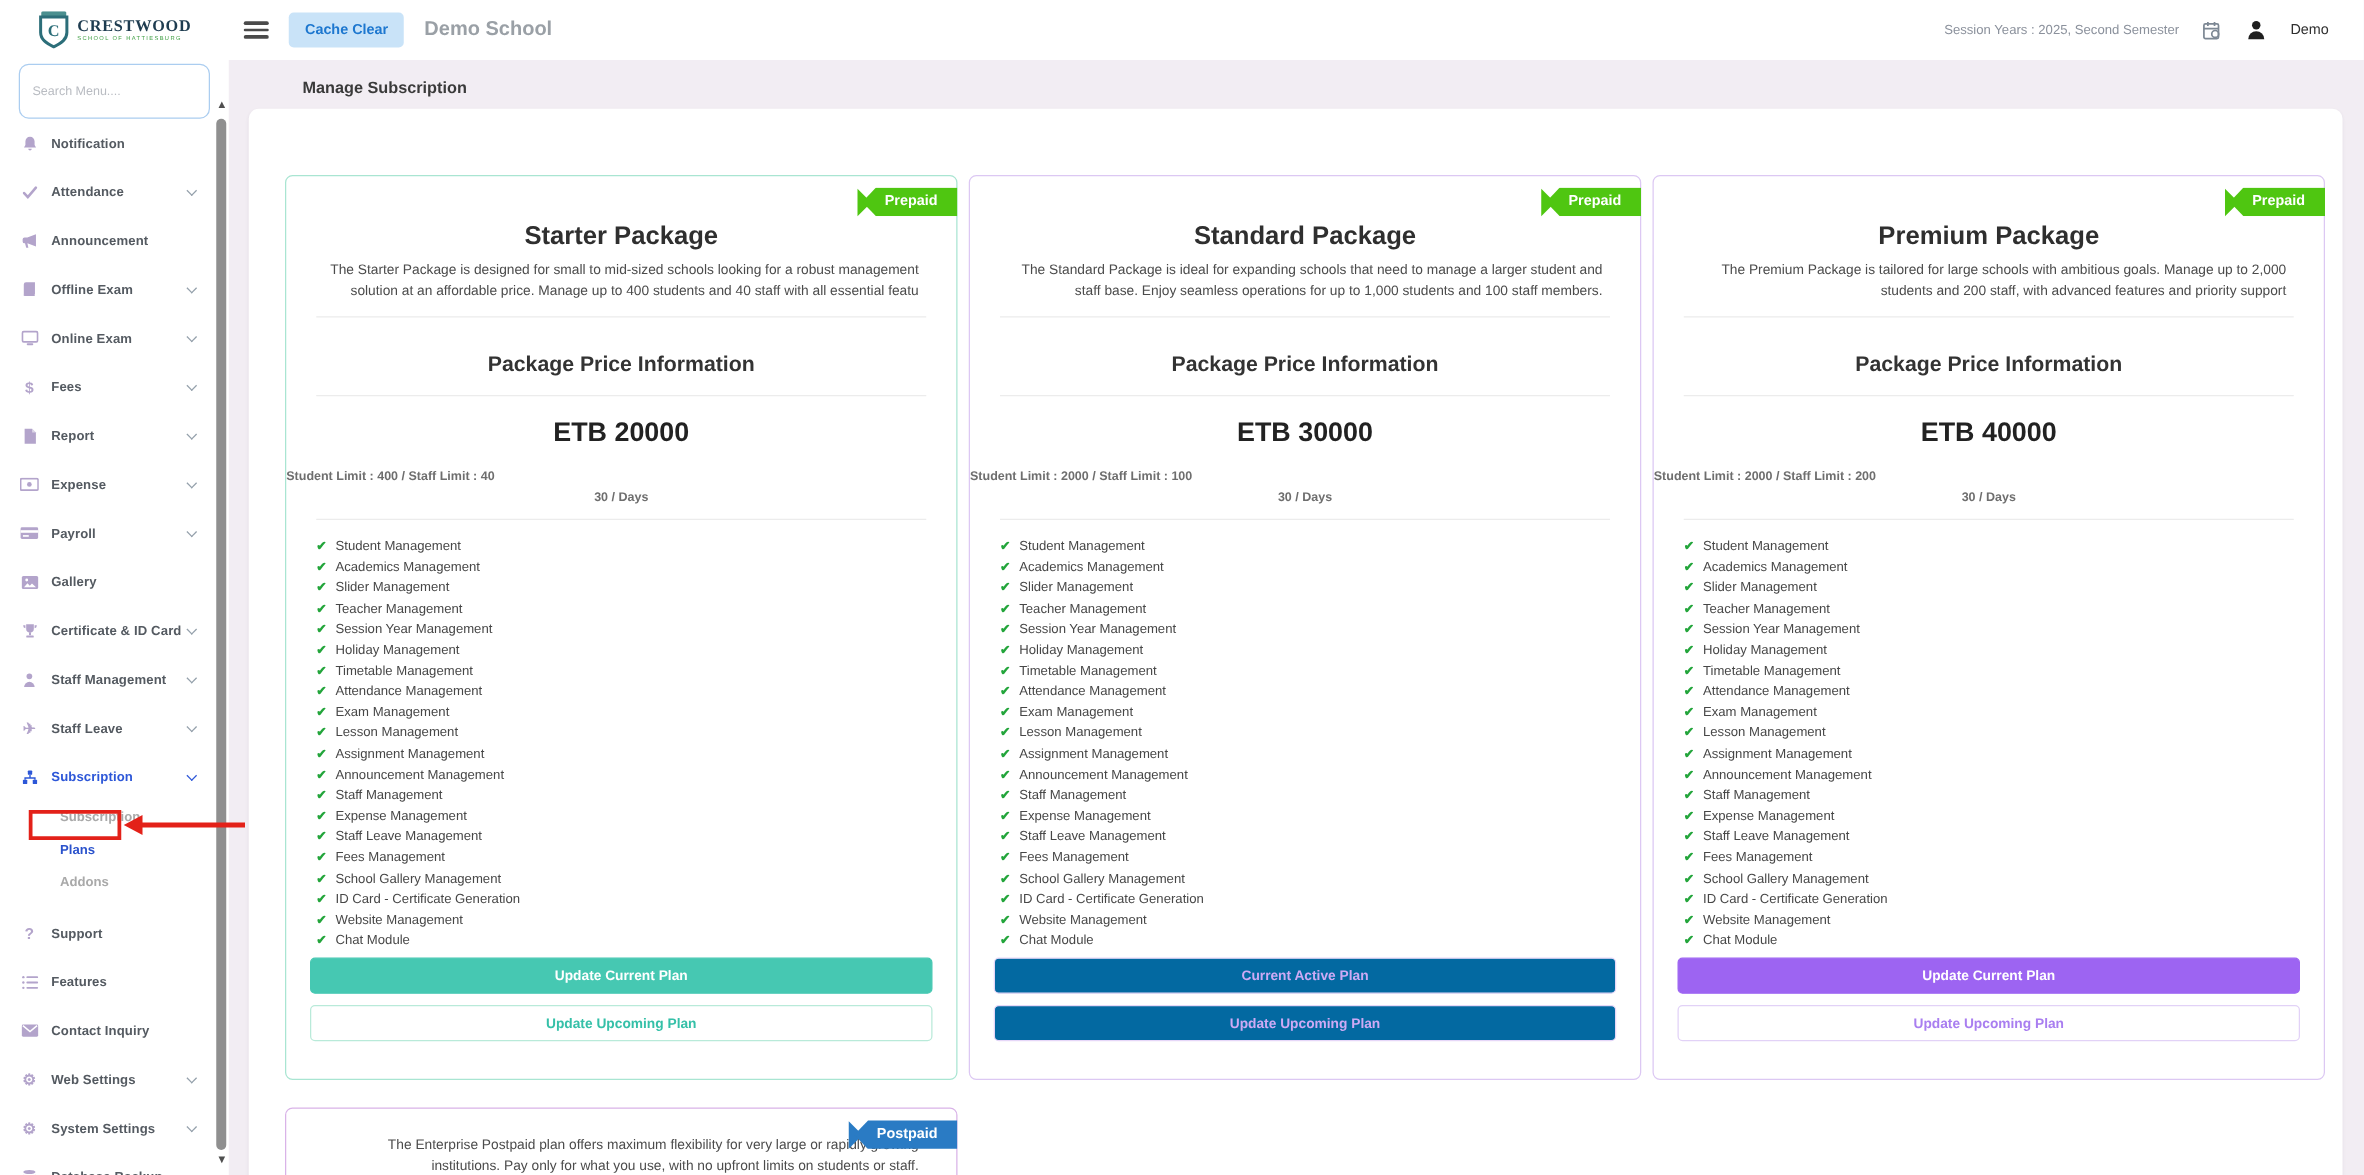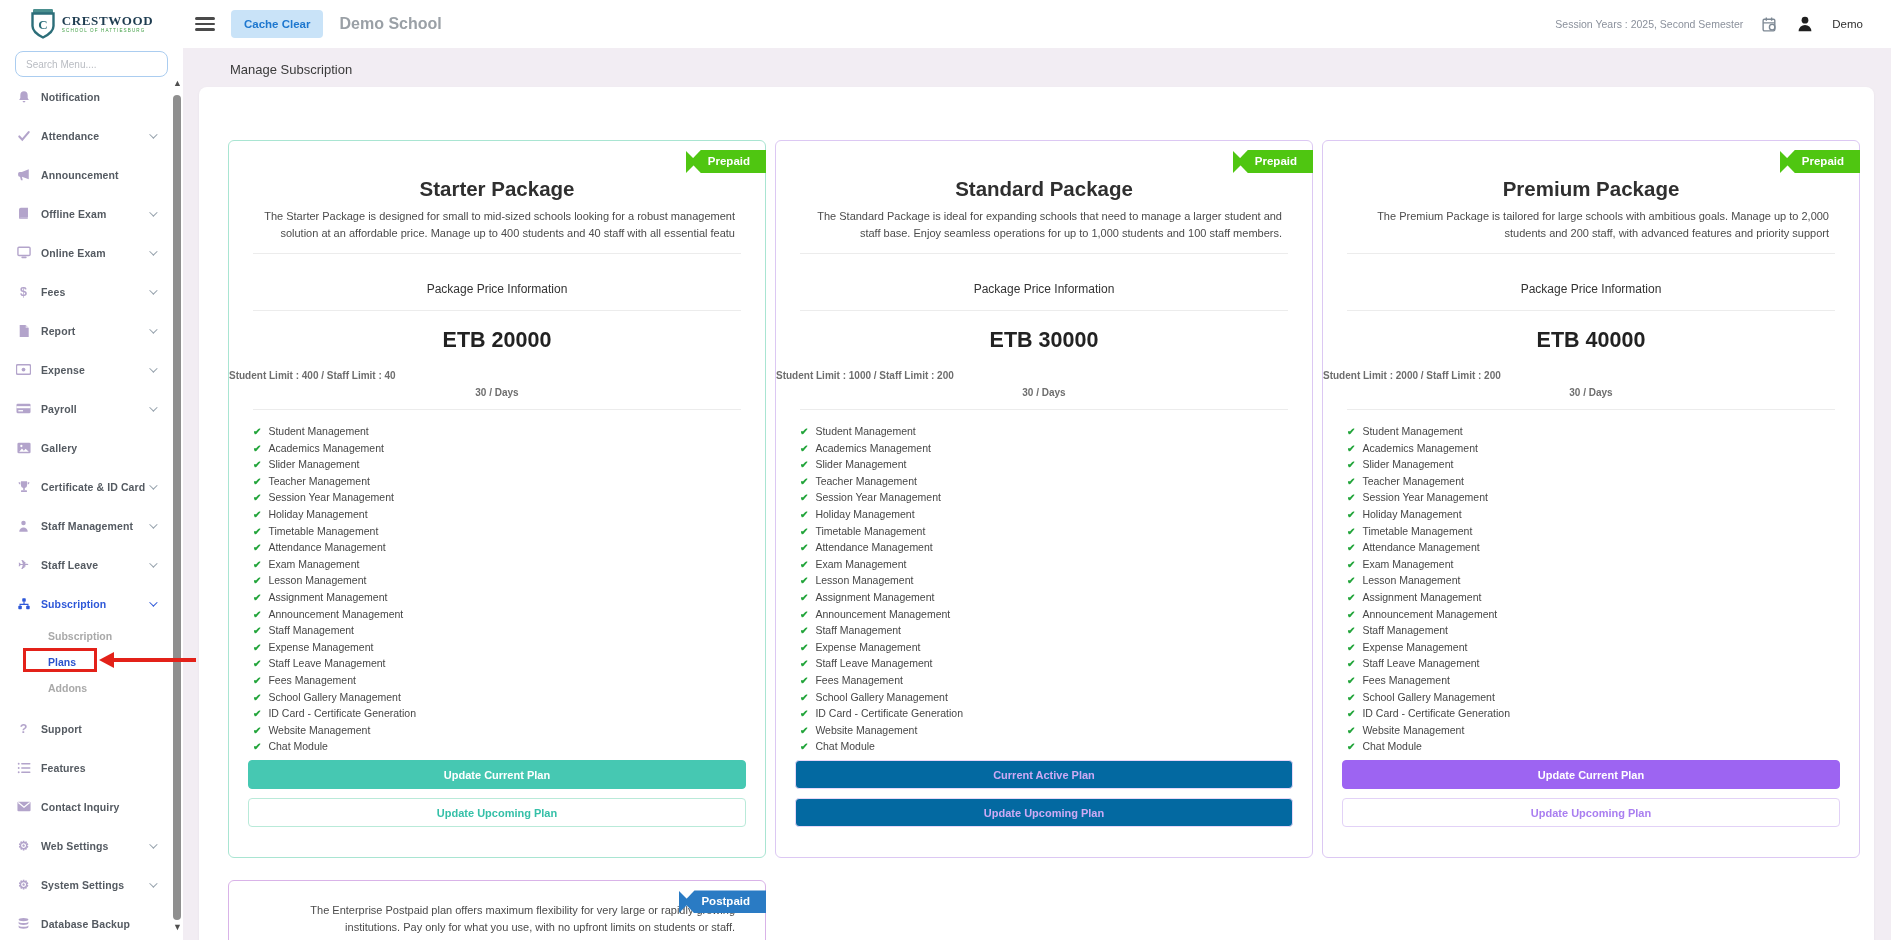--- a/index.html
+++ b/index.html
@@ -21,21 +21,21 @@
     border:none; border-radius:4px; padding:8px 13px; cursor:pointer; }
   .school-name { margin-left:16px; color:#9aa0a6; font-size:16px; font-weight:bold;text-align:right; }
   .top-right { margin-left:auto; display:flex; align-items:center; gap:18px; padding-right:28px; }
   .session-label { color:#8b919c; font-size:10.5px; }
   .cal-ico { width:17px; height:17px; color:#7d8894; cursor:pointer; }
   .user-ico { width:18px; height:18px; color:#1f1f1f; cursor:pointer; }
   .user-name { color:#2f2f2f; font-size:11.5px; }
 
   
   .sidebar { position:absolute; top:48px; left:0; bottom:0; width:183px; background:#fff; z-index:4; }
-  .search-box { display:block; width:153px; margin:3px auto 0; height:26px; border:1.5px solid #abcdf0;
+  .search-box { display:block; width:153px; margin:3px auto 0; height:44px; border:1.5px solid #abcdf0;
     border-radius:8px; padding:0 10px; font-size:10px; color:#555; outline:none;
     font-family:"Liberation Sans", sans-serif; }
   .search-box::placeholder { color:#b9bcc2; }
   .s-item { position:relative; display:flex; align-items:center; height:39px; padding:0 28px 0 15px; cursor:pointer; }
   .s-ico { width:17px; height:16px; display:flex; align-items:center; justify-content:center;
     margin-right:9px; color:#b3a4cb; font-size:12.5px; font-weight:bold; flex:0 0 auto; }
   .s-ico svg { display:block; }
   .s-label { font-size:10.5px; font-weight:bold; color:#545a61; letter-spacing:.1px; white-space:nowrap; }
   .chev { margin-left:auto; width:6px; height:6px; border-right:1.7px solid #94a0ab;
     border-bottom:1.7px solid #94a0ab; transform:rotate(45deg) translateY(-2px); }
@@ -55,21 +55,21 @@
 
   
   .anno-box { position:absolute; left:23px; top:648px; width:74px; height:24px;
     border:3px solid #e32119; z-index:9; }
   .anno-line { position:absolute; left:113px; top:658px; width:83px; height:3.5px; background:#e32119; z-index:9; }
   .anno-head { position:absolute; left:99px; top:652px; width:0; height:0; z-index:9;
     border-top:8px solid transparent; border-bottom:8px solid transparent; border-right:15px solid #e32119; }
 
   
   .main { position:absolute; left:183px; top:48px; right:0; bottom:0; background:#f2edf3; overflow:hidden; }
-  .page-title { margin:14px 0 0 17px; font-size:13px; font-weight:normal; color:#3a3a3a;padding-left:30px; }
+  .page-title { margin:14px 0 0 29px; font-size:13px; font-weight:bold; color:#3a3a3a;padding-left:30px; }
   .panel { position:absolute; left:16px; top:39px; width:1675px; height:1400px; background:#fff;
     border-radius:8px; box-shadow:0 1px 3px rgba(40,20,60,.05);
     padding:53px 0 0 29px; }
   .cards-row { display:flex; gap:9px; }
 
   
   .card { position:relative; width:538px; background:#fff; border-radius:6px; padding:14px 0 30px; }
   .card.teal { border:1px solid #a9e5d2; }
   .card.purple { border:1px solid #dcc8f3; }
   .card.pink { border:1px solid #d9b3e8; }
@@ -78,21 +78,21 @@
   .badge.green .badge-tip { border-left:11px solid #4fc611; }
   .badge.blue .badge-tip { border-left:11px solid #2a7bc4; }
   .badge-label { margin-left:-7px; color:#fff; font-size:11.5px; font-weight:bold; height:23px;
     line-height:23px; padding:0 16px 0 18px;
     clip-path:polygon(0 50%, 11px 0, 100% 0, 100% 100%, 11px 100%); }
   .badge.green .badge-label { background:#4fc611; }
   .badge.blue .badge-label { background:#2a7bc4; }
   .card-title { margin-top:22px; text-align:center; font-size:20.5px; font-weight:bold; color:#2f2f2f; }
   .card-desc { margin:7px 30px 0; text-align:right; font-size:11px; color:#4b4b4b; line-height:1.55; }
   .card hr { border:none; border-top:1px solid #ececec; margin:11px 24px; }
-  .price-heading { text-align:center; font-size:12px; font-weight:normal; color:#333; margin-top:28px; }
+  .price-heading { text-align:center; font-size:17px; font-weight:bold; color:#333; margin-top:28px; }
   .price-heading + hr { margin-top:14px; }
   .price { text-align:center; font-size:21.5px; font-weight:bold; color:#222; margin-top:17px; }
   .limits { text-align:left; font-size:10px; font-weight:bold; color:#6e6e6e; margin-top:17px; }
   .duration { text-align:center; font-size:10px; font-weight:bold; color:#6e6e6e; margin-top:6px; }
   .features { list-style:none; margin:16px 0 8px 24px; }
   .features li { display:flex; align-items:flex-start; gap:7px; margin-bottom:5.6px; }
   .features .check { color:#23a53b; font-size:10px; font-weight:bold; line-height:11px; }
   .features .f-label { font-size:10.5px; color:#474747; line-height:11px; }
   .btn { display:block; width:498px; margin:0 auto; height:29px; border-radius:4px; font-size:11px;
     font-weight:bold; cursor:pointer; font-family:"Liberation Sans", sans-serif; }
@@ -493,21 +493,21 @@
         <div class="badge green">
           <span class="badge-tip"></span>
           <span class="badge-label">Prepaid</span>
         </div>
         <div class="card-title">Standard Package</div>
         <div class="card-desc">The Standard Package is ideal for expanding schools that need to manage a larger student and staff base. Enjoy seamless operations for up to 1,000 students and 100 staff members.</div>
         <hr>
         <div class="price-heading">Package Price Information</div>
         <hr>
         <div class="price">ETB 30000</div>
-        <div class="limits">Student Limit : 1000 / Staff Limit : 200</div>
+        <div class="limits">Student Limit : 2000 / Staff Limit : 100</div>
         <div class="duration">30 / Days</div>
         <hr>
         <ul class="features">
 
             <li>
               <span class="check">✔</span>
               <span class="f-label">Student Management</span>
             </li>
 
             <li>

